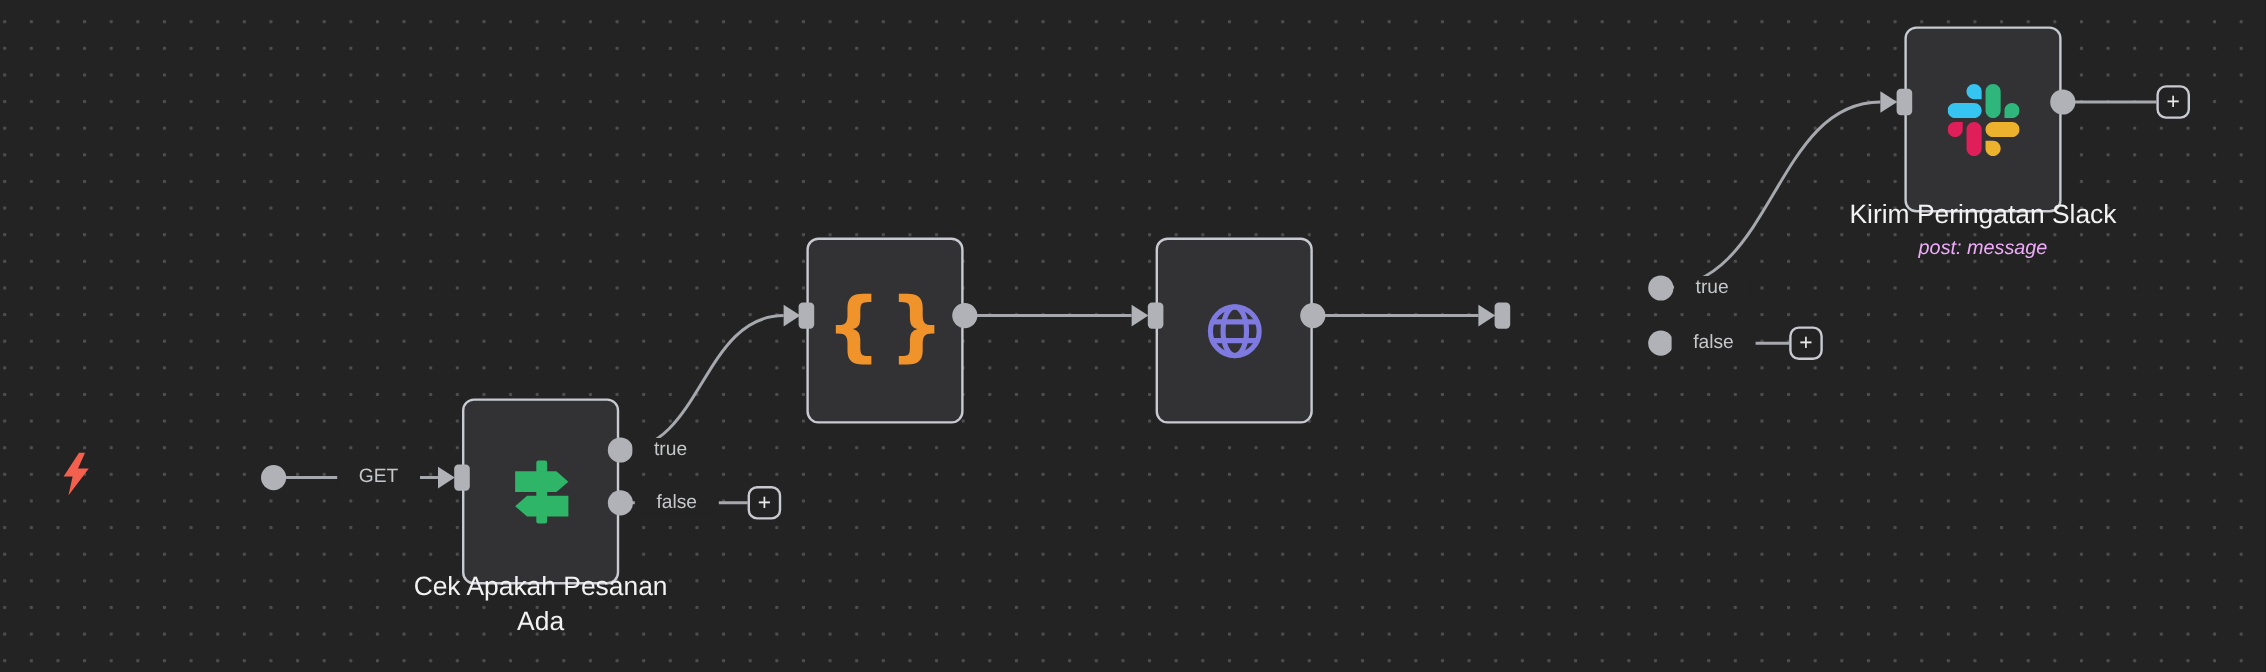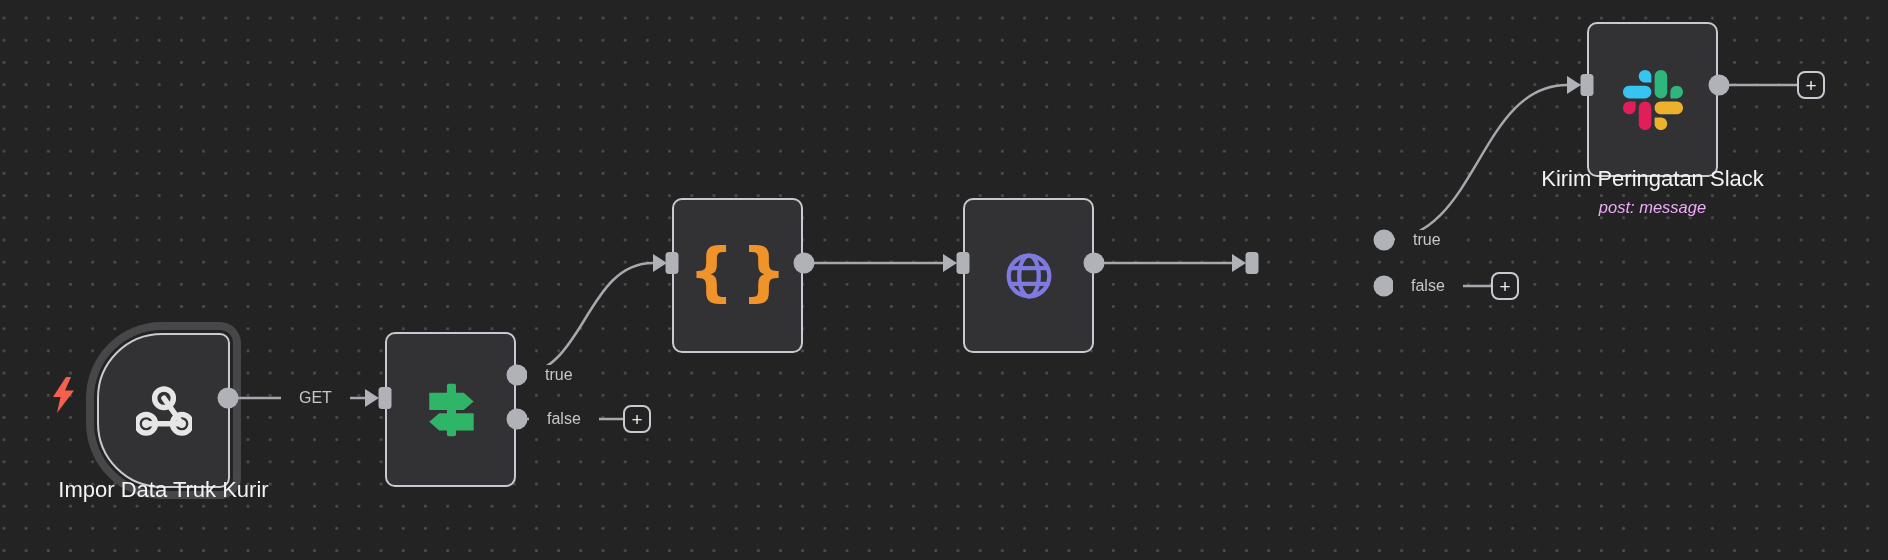--- a/index.html
+++ b/index.html
@@ -66,45 +66,32 @@
 </style>
 </head>
 <body>
 
 <div class="canvas">
 
   <svg class="bolt" width="24" height="36" viewBox="0 0 24 36">
     <path d="M15 0 L2 20 L9.5 20 L6 36 L23 13.5 L14 13.5 L20 0 Z" fill="#f4604e"></path>
   </svg>
 
-  <div class="node trigger selected" id="node-webhook">
-    <svg width="56" height="62" viewBox="0 0 66 62">
-      <g stroke="#e6e6e6" stroke-width="6.5" fill="none" stroke-linecap="round">
-        <circle cx="33" cy="16" r="11"></circle>
-        <circle cx="12" cy="46" r="11"></circle>
-        <circle cx="54" cy="46" r="11"></circle>
-        <path d="M33 16 L54 46"></path>
-        <path d="M12 46 L54 46"></path>
-      </g>
-      <circle cx="12" cy="46" r="5" fill="#e6e6e6"></circle>
-      <circle cx="54" cy="46" r="5" fill="#e6e6e6"></circle>
-    </svg>
-    <div class="caption nowrap">
-      <div class="t">Impor Data Truk Kurir</div>
-    </div>
-  </div>
 
   <div class="node" id="node-if1">
     <svg width="58" height="60" viewBox="0 0 64 64">
       <g fill="#2eb567">
         <rect x="27.5" y="3" width="10" height="58" rx="2"></rect>
         <path d="M8 13 H46 L57 22.5 L46 32 H8 Z"></path>
         <path d="M57 35.5 H19 L8 45 L19 54.5 H57 Z"></path>
       </g>
     </svg>
+    <div class="caption wrap">
+      <div class="t">Cek Apakah Pesanan Ada</div>
+    </div>
   </div>
 
   <div class="node" id="node-code">
     <div class="code-glyph">{}</div>
   </div>
 
   <div class="node" id="node-http">
     <svg width="50" height="50" viewBox="0 0 64 64">
       <g stroke="#7e7ae0" stroke-width="5.5" fill="none">
         <circle cx="32" cy="32" r="26"></circle>

